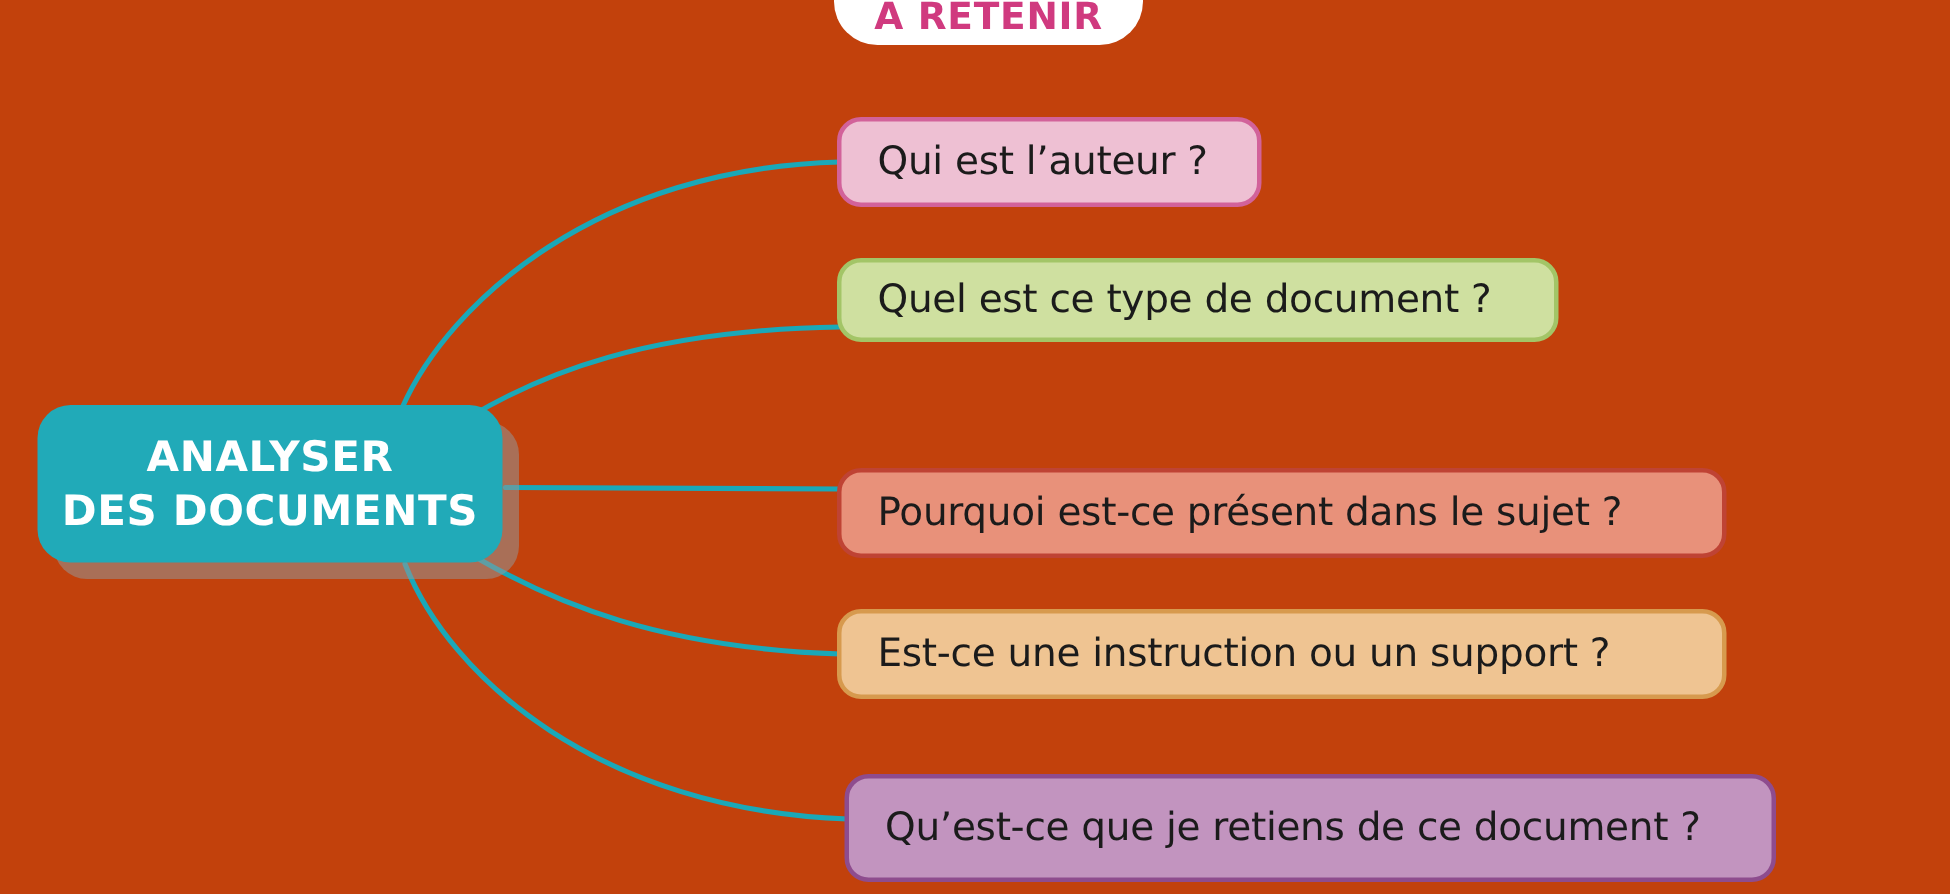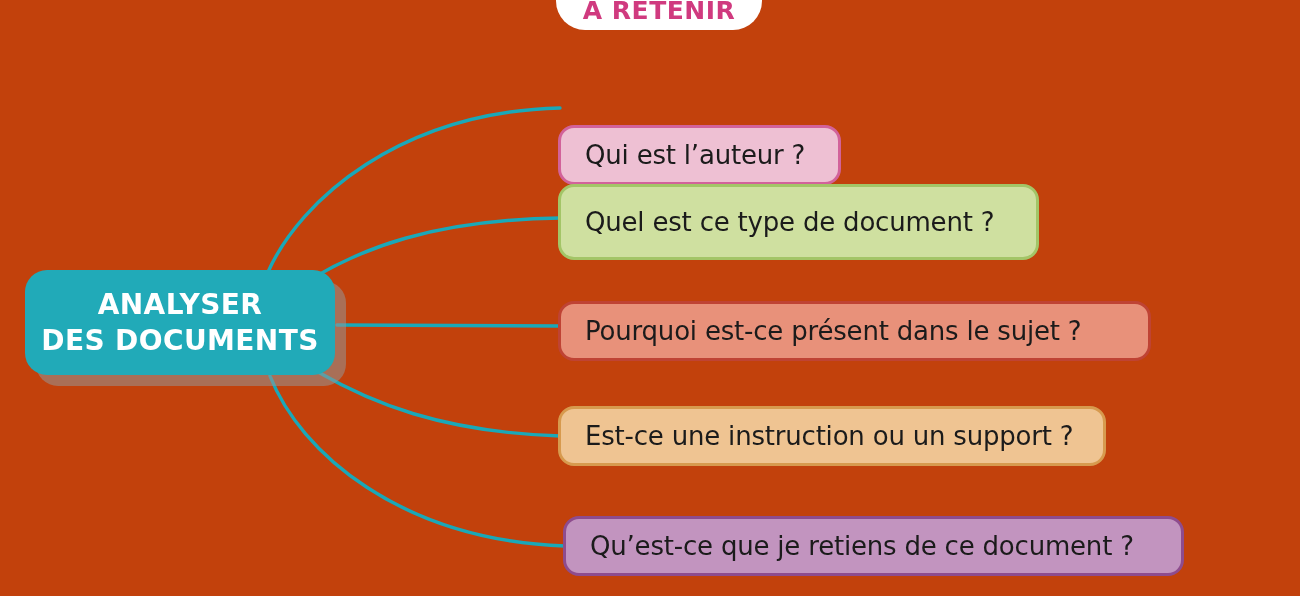--- a/index.html
+++ b/index.html
@@ -121,33 +121,33 @@
       <path d="M 318 372 C 370 402 440 432 560 436" stroke="#1aa8b8"></path>
       <path d="M 270 376 C 300 452 400 540 565 546" stroke="#1aa8b8"></path>
     </g>
   </svg>
 
   <div id="central-node" style="background: rgb(33, 170, 184);">
     <span class="central-label" style="color: rgb(255, 255, 255);">ANALYSER
 DES DOCUMENTS</span>
   </div>
 
-  <div class="branch-node" id="node-0" style="left: 558px; top: 78px; width: 283px; height: 60px; background: rgb(238, 192, 211); border-color: rgb(210, 98, 154); margin-top: 47px;">
+  <div class="branch-node" id="node-0" style="left: 558px; top: 78px; width: 283px; height: 60px; background: rgb(238, 192, 211); border-color: rgb(210, 98, 154);">
     <span class="branch-label">Qui est l’auteur ?</span>
   </div>
 
-  <div class="branch-node" id="node-1" style="left: 558px; top: 184px; width: 481px; height: 76px; background: rgb(207, 224, 160); border-color: rgb(163, 197, 103);">
+  <div class="branch-node" id="node-1" style="left: 558px; top: 172px; width: 481px; height: 56px; background: rgb(207, 224, 160); border-color: rgb(163, 197, 103);">
     <span class="branch-label">Quel est ce type de document ?</span>
   </div>
 
-  <div class="branch-node" id="node-2" style="left: 558px; top: 301px; width: 593px; height: 60px; background: rgb(232, 145, 122); border-color: rgb(191, 67, 52);">
+  <div class="branch-node" id="node-2" style="left: 558px; top: 312px; width: 593px; height: 60px; background: rgb(232, 145, 122); border-color: rgb(191, 67, 52);">
     <span class="branch-label">Pourquoi est-ce présent dans le sujet ?</span>
   </div>
 
-  <div class="branch-node" id="node-3" style="left: 558px; top: 406px; width: 548px; height: 60px; background: rgb(239, 196, 146); border-color: rgb(215, 154, 78);">
+  <div class="branch-node" id="node-3" style="left: 558px; top: 406px; width: 593px; height: 60px; background: rgb(239, 196, 146); border-color: rgb(215, 154, 78);">
     <span class="branch-label">Est-ce une instruction ou un support ?</span>
   </div>
 
-  <div class="branch-node" id="node-4" style="left: 563px; top: 516px; width: 621px; height: 60px; background: rgb(194, 148, 191); border-color: rgb(142, 76, 142);">
+  <div class="branch-node" id="node-4" style="left: 563px; top: 516px; width: 621px; height: 72px; background: rgb(194, 148, 191); border-color: rgb(142, 76, 142);">
     <span class="branch-label">Qu’est-ce que je retiens de ce document ?</span>
   </div>
 
 </div>
 
 </body></html>

